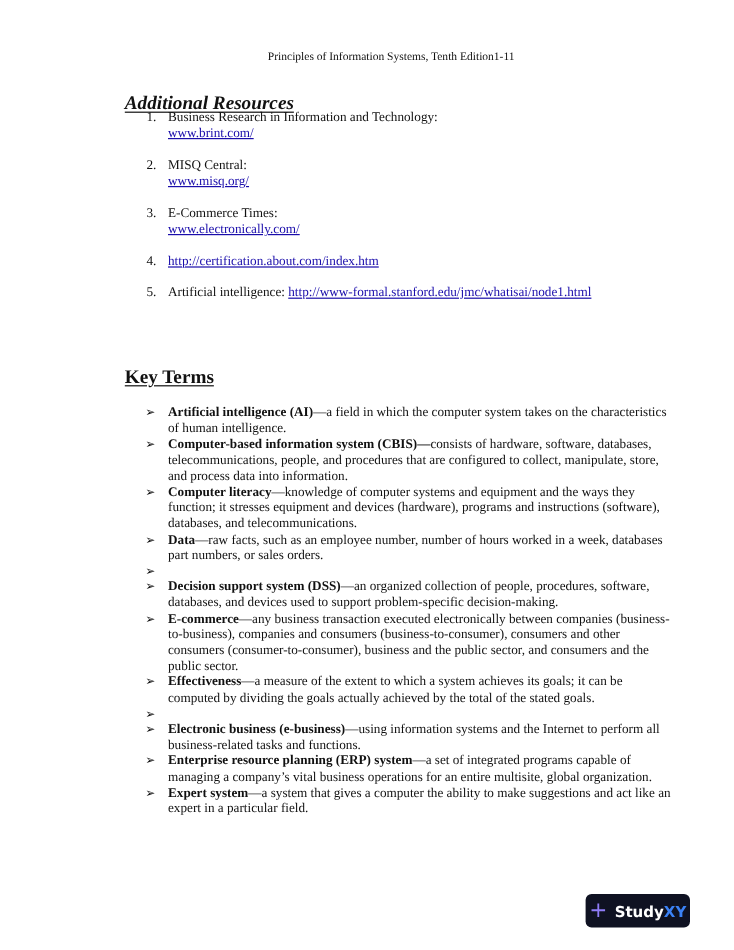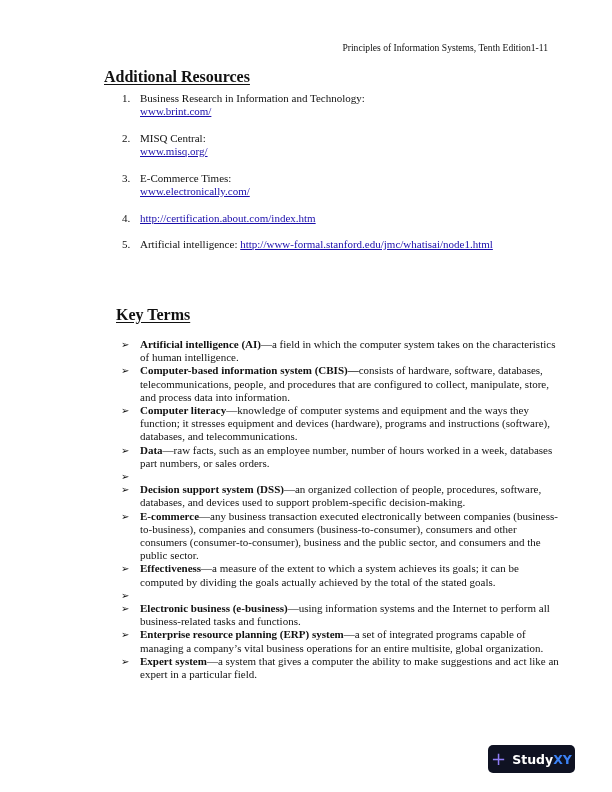--- a/index.html
+++ b/index.html
@@ -2,21 +2,21 @@
 <html><head>
   <meta charset="utf-8">
   <style>
     html, body { margin: 0; padding: 0; }
     body {
       width: 612px; height: 792px; background: #ffffff; position: relative;
       font-family: "Liberation Serif", serif; color: #111111; overflow: hidden;
     }
     .running-header {
       position: absolute; left: 104px; top: 42px; width: 444px;
-      font-size: 9.6px; display: flex; justify-content: flex-end;
+      font-size: 9.6px; display: flex; justify-content: center;
     }
     .section-title {
       position: absolute; left: 104px; font-size: 16px; font-weight: bold;
       text-decoration: underline; text-underline-offset: 2px;
     }
     .res-list { position: absolute; left: 122px; top: 92px; width: 440px; font-size: 11px; line-height: 13.3px; }
     .res-item { display: flex; margin-bottom: 13.3px; }
     .res-num { width: 18px; flex: none; }
     .res-link { color: #1a0dab; text-decoration: underline; }
     .terms { position: absolute; left: 121px; top: 338px; width: 440px; font-size: 11px; line-height: 13.2px; }
@@ -33,21 +33,21 @@
     .badge-xy { color: #3b82f6; }
   </style>
 </head>
 <body>
 
 <div class="running-header">
   <span>Principles of Information Systems, Tenth Edition</span>
   <span>1-11</span>
 </div>
 
-<div class="section-title" style="top:68px;">Additional Resources</div>
+<div class="section-title" style="top:78px;font-style:italic;">Additional Resources</div>
 
 <div class="res-list">
   <div class="res-item">
     <span class="res-num">1.</span>
     <div><div>Business Research in Information and Technology:</div>
     <a class="res-link">www.brint.com/</a></div>
   </div>
   <div class="res-item">
     <span class="res-num">2.</span>
     <div><div>MISQ Central:</div>
@@ -62,21 +62,21 @@
     <span class="res-num">4.</span>
     <div>
     <a class="res-link">http://certification.about.com/index.htm</a></div>
   </div>
   <div class="res-item">
     <span class="res-num">5.</span>
     <div><span>Artificial intelligence: </span><a class="res-link">http://www-formal.stanford.edu/jmc/whatisai/node1.html</a></div>
   </div>
 </div>
 
-<div class="section-title" style="top:306px;margin-left:12px;">Key Terms</div>
+<div class="section-title" style="top:306px;">Key Terms</div>
 
 <div class="terms">
   <div class="term">
       <span class="term-bullet">➢</span>
       <div><span class="term-name">Artificial intelligence (AI)</span><span>—a field in which the computer system takes on the characteristics of human intelligence.</span></div>
     </div>
   <div class="term">
       <span class="term-bullet">➢</span>
       <div><span class="term-name">Computer-based information system (CBIS)—</span><span>consists of hardware, software, databases, telecommunications, people, and procedures that are configured to collect, manipulate, store, and process data into information.</span></div>
     </div>

